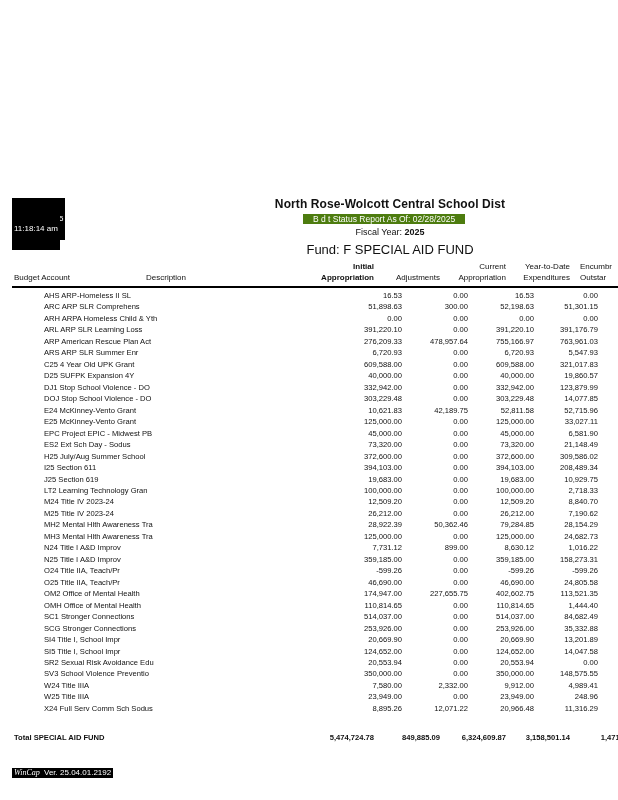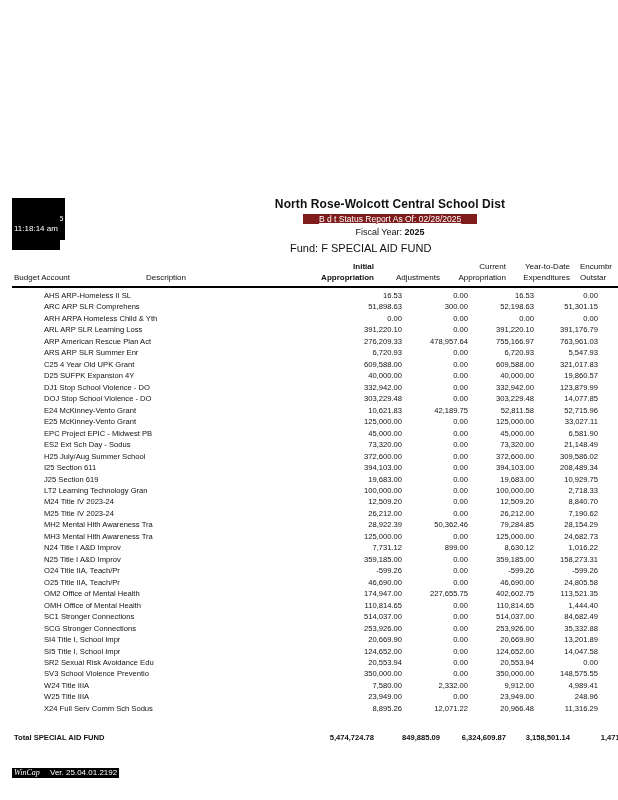--- a/index.html
+++ b/index.html
@@ -37,44 +37,44 @@
       text-align: center;
       font-weight: bold;
       font-size: 12px;
       letter-spacing: 0.1px;
       white-space: nowrap;
     }
     .report-line {
       position: absolute;
       top: 214px;
       left: 303px;
-      background: #7f1d1d;
+      background: #4d7c0f;
       color: #ffffff;
       font-size: 8.5px;
       line-height: 10px;
-      padding: 0 16px;
-      white-space: nowrap;
-      text-decoration: underline;
+      padding: 0 10px;
+      white-space: nowrap;
     }
     .fiscal-year {
       position: absolute;
       top: 227px;
       left: 290px;
       width: 200px;
       text-align: center;
       font-size: 9px;
       white-space: nowrap;
     }
     .fiscal-year b { font-weight: bold; }
     .fund {
       position: absolute;
       top: 242px;
       left: 290px;
       width: 200px;
-      font-size: 11px;
+      text-align: center;
+      font-size: 13px;
       white-space: nowrap;
     }
 
     .hdr {
       position: absolute;
       font-size: 8px;
       line-height: 11px;
       white-space: nowrap;
       text-align: right;
     }
@@ -140,21 +140,21 @@
       background: #000000;
       color: #ffffff;
       font-size: 8px;
       line-height: 10px;
       padding: 0 2px;
       white-space: nowrap;
     }
     .footer .brand {
       font-family: "Liberation Serif", serif;
       font-style: italic;
-      margin-right: 8px;
+      margin-right: 2px;
     }
   </style>
 </head>
 <body>
 
 <div class="stamp stamp-date">April 02, 2025</div>
 <div class="stamp stamp-time">11:18:14 am</div>
 
 <div class="title">North Rose-Wolcott Central School Dist</div>
 <div class="report-line">B d   t Status Report   As Of: 02/28/2025</div>

